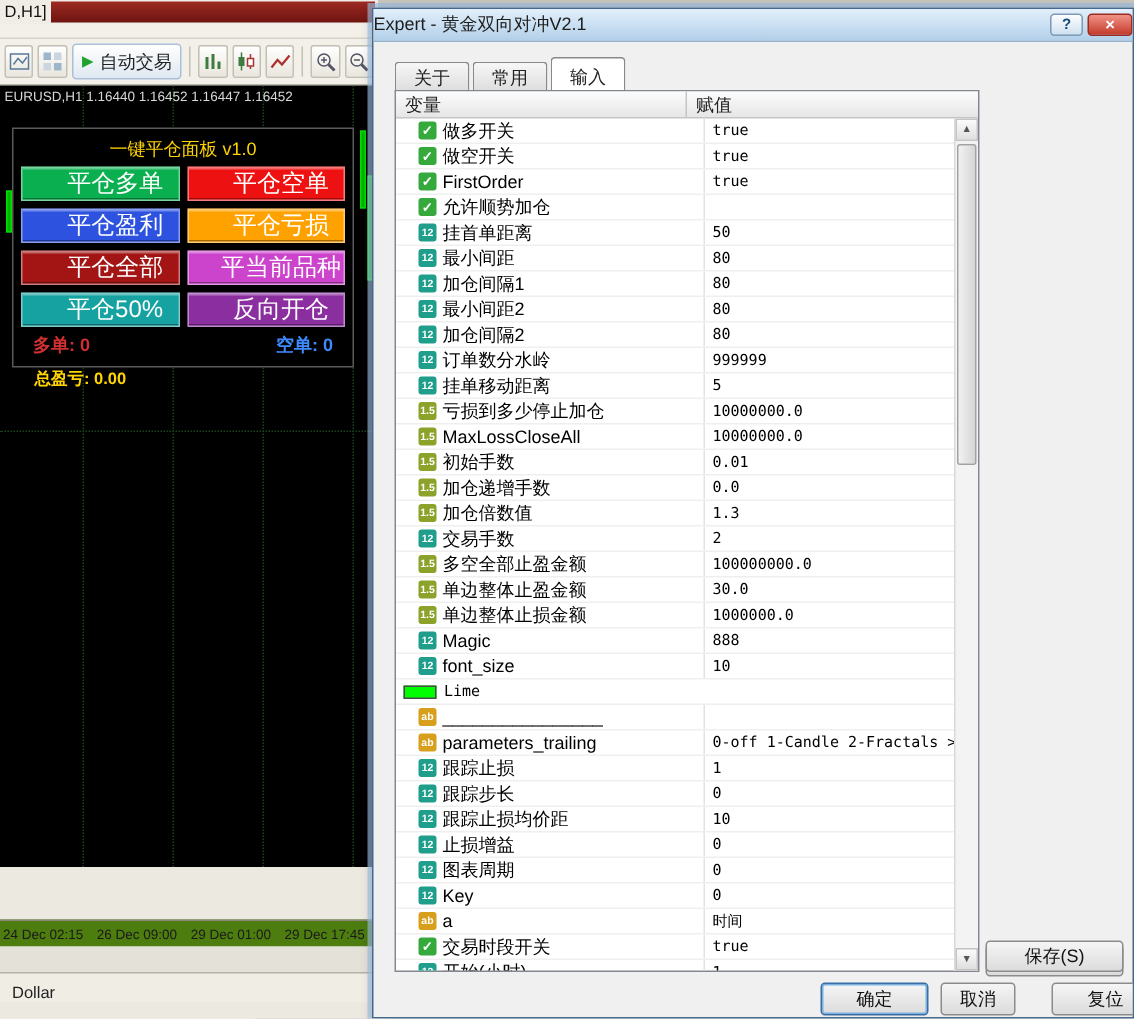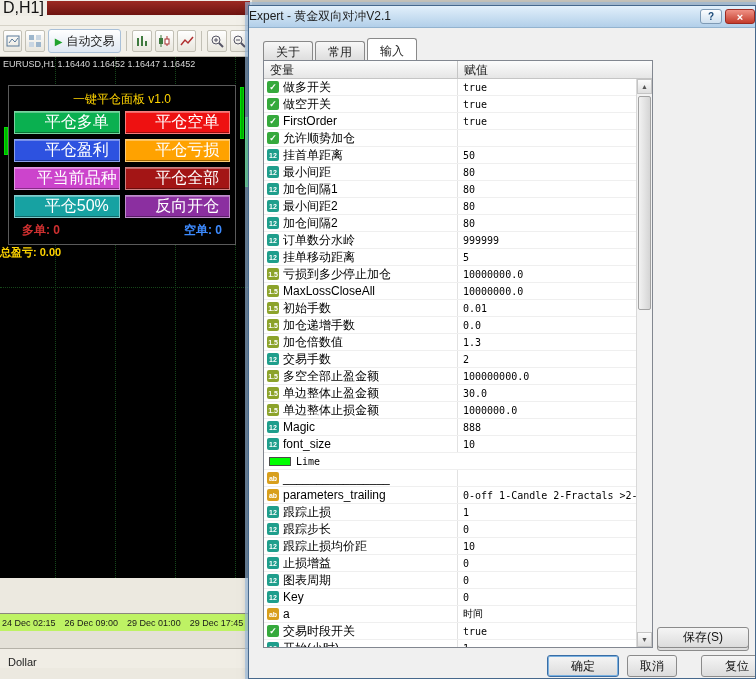--- a/index.html
+++ b/index.html
@@ -4,21 +4,21 @@
 <style>
   * { margin:0; padding:0; box-sizing:border-box; }
   html,body { width:756px; height:679px; overflow:hidden; }
   body { font-family:"Liberation Sans", sans-serif; background:#c9c6bd; position:relative; }
 
   #stage { position:absolute; left:0; top:0; width:756px; height:679px; overflow:hidden; }
 
   
   .chart-window { position:absolute; left:0; top:0; width:252px; height:679px; background:#ece9e0; }
   .win-title { position:absolute; left:0; top:0; width:252px; height:16px; background:#efede6; display:flex; align-items:center; }
-  .win-title .title-text { font-size:16px; color:#111; padding:0 3px; white-space:nowrap; }
+  .win-title .title-text { font-size:11px; color:#111; padding:0 3px; white-space:nowrap; }
   .win-title .title-red { flex:1; height:14px; background:linear-gradient(#9c2a22,#6e1410); margin-right:2px; }
   .menubar { position:absolute; left:0; top:16px; width:252px; height:10px; background:#f2f0e9; border-bottom:1px solid #d6d3c8; }
   .toolbar { position:absolute; left:0; top:26px; width:252px; height:31px; background:#f2f0e9; border-bottom:1px solid #b9b6ab; display:flex; align-items:center; gap:3px; padding:0 3px; }
   .tb-icon { width:22px; height:22px; border:1px solid #c2c0b5; border-radius:2px; background:linear-gradient(#ffffff,#e8e6dd); display:flex; align-items:center; justify-content:center; }
   .tb-sep { width:1px; height:20px; background:#c2c0b5; margin:0 2px; }
   .autotrade { height:24px; display:flex; align-items:center; gap:4px; padding:0 6px; border:1px solid #a9c0d8; border-radius:3px; background:linear-gradient(#ffffff,#dfe8f2); font-size:12px; color:#222; white-space:nowrap; }
   .play-glyph { color:#1fa32d; font-size:10px; }
 
   .chart { position:absolute; left:0; top:57px; width:252px; height:521px; background:#000; overflow:hidden; }
   .symbol-line { position:absolute; left:3px; top:2px; font-size:9px; color:#d8d8d8; white-space:nowrap; }
@@ -26,23 +26,23 @@
   .hgrid { position:absolute; left:0; right:0; height:0; border-top:1px dotted #16461a; }
   .candle { position:absolute; width:4px; background:#00b300; border:1px solid #00e000; }
 
   .panel { position:absolute; left:8px; top:28px; width:228px; background:#000; border:1px solid #5a5a5a; padding:3px 5px 4px 5px; }
   .panel-title { text-align:center; color:#ffd400; font-size:12px; padding:2px 0 3px 0; white-space:nowrap; }
   .panel-grid { display:grid; grid-template-columns:1fr 1fr; gap:5px; }
   .panel-btn { height:23px; display:flex; align-items:center; justify-content:center; color:#fff; font-size:16px; border:1px solid rgba(255,255,255,0.45); box-shadow:inset 0 1px 0 rgba(255,255,255,0.35), inset 0 -1px 0 rgba(0,0,0,0.35); white-space:nowrap; overflow:hidden; cursor:default;padding-left:20px; }
   .panel-stats { display:flex; justify-content:space-between; padding:4px 8px 1px 8px; font-size:12px; font-weight:bold; }
   .stat-long { color:#d03030; }
   .stat-short { color:#3d8bff; }
-  .pnl-label { position:absolute; left:0; top:188px; color:#ffd400; font-size:11px; font-weight:bold;text-align:center; }
-
-  .time-axis { position:absolute; left:0; top:613px; width:252px; height:18px; background:#bef264; border-top:1px solid #8a877d; display:flex; align-items:center; gap:9px; padding:0 2px; overflow:hidden; }
+  .pnl-label { position:absolute; left:23px; top:188px; color:#ffd400; font-size:11px; font-weight:bold;text-align:center; }
+
+  .time-axis { position:absolute; left:0; top:613px; width:252px; height:18px; background:#4d7c0f; border-top:1px solid #8a877d; display:flex; align-items:center; gap:9px; padding:0 2px; overflow:hidden; }
   .time-axis .tick { font-size:9px; color:#1a1a1a; white-space:nowrap; }
   .statusbar-gap { position:absolute; left:0; top:631px; width:252px; height:17px; background:#e4e1d8; }
   .status-bar { position:absolute; left:0; top:648px; width:252px; height:20px; background:#f0ede5; border-top:1px solid #b5b2a8; font-size:11px; color:#222; padding:7px 0 0 8px; }
 
   
   .dialog { position:absolute; left:248px; top:5px; width:508px; height:674px; background:#f0f0f0; border:1px solid #46688c; box-shadow:0 0 0 3px rgba(150,185,220,0.65), 3px 4px 10px rgba(0,0,0,0.5); overflow:hidden; z-index:5; }
   .dialog-titlebar { position:absolute; left:0; top:0; width:100%; height:22px; background:linear-gradient(#e2f0fb,#b2cfe9); border-bottom:1px solid #93b3cf; display:flex; align-items:center; padding:0 0; }
   .dlg-title { font-size:12px; color:#1d1d1d; white-space:nowrap; flex:1; overflow:hidden; }
   .help-btn { width:22px; height:15px; border:1px solid #7e9ab5; border-radius:3px; background:linear-gradient(#fdfeff,#cfe0ef); color:#1c4b79; font-size:10px; font-weight:bold; display:flex; align-items:center; justify-content:center; margin-right:3px; }
   .close-btn { width:30px; height:15px; border:1px solid #9b2a22; border-radius:3px; background:linear-gradient(#f09286,#c33b2b); color:#fff; font-size:11px; font-weight:bold; display:flex; align-items:center; justify-content:center; }
@@ -50,21 +50,21 @@
   .tabs { position:absolute; left:14px; top:33px; display:flex; align-items:flex-end; height:21px; z-index:2; }
   .tab { height:19px; padding:2px 12px 0 12px; font-size:12px; color:#222; background:linear-gradient(#f7f7f7,#dedede); border:1px solid #898989; border-bottom:none; border-radius:3px 3px 0 0; margin-right:2px; white-space:nowrap; }
   .tab.selected { height:22px; background:#fff; position:relative; z-index:3; padding-top:4px; }
 
   .param-table { position:absolute; left:14px; top:54px; width:390px; height:588px; background:#fff; border:1px solid #828790; }
   .table-header { display:flex; height:18px; background:linear-gradient(#fcfcfc,#e6e6e6); border-bottom:1px solid #c5c5c5; font-size:12px; color:#222; }
   .th-name { width:194px; border-right:1px solid #c5c5c5; padding:1px 6px; }
   .th-value { flex:1; padding:1px 6px; }
   .rows { position:absolute; left:0; top:18px; right:16px; bottom:0; overflow:hidden; }
   .row { height:17px; display:flex; border-bottom:1px solid #efefef; }
-  .cell-name { width:194px; border-right:1px solid #e2e2e2; display:flex; align-items:center; gap:4px; padding:0 3px; font-size:12px; color:#000; white-space:nowrap; overflow:hidden; }
+  .cell-name { width:194px; border-right:1px solid #e2e2e2; display:flex; align-items:center; gap:4px; padding:0 3px; font-size:12px; color:#000; white-space:nowrap; overflow:hidden;margin-left:12px; }
   .cell-value { flex:1; display:flex; align-items:center; padding:0 5px; font-family:"DejaVu Sans Mono", monospace; font-size:10px; color:#000; white-space:nowrap; overflow:hidden; }
 
   .pi { width:12px; height:12px; flex:0 0 12px; border-radius:2px; display:flex; align-items:center; justify-content:center; font-size:7px; font-weight:bold; color:#fff; }
   .pi-bool { background:#35a93c; }   .pi-bool::after { content:"✓"; font-size:9px; }
   .pi-int { background:#1f9e8c; }    .pi-int::after { content:"12"; }
   .pi-double { background:#8ca32b; } .pi-double::after { content:"1.5"; }
   .pi-string { background:#d89f1c; } .pi-string::after { content:"ab"; }
   .pi-color { background:linear-gradient(135deg,#d94040 0%,#d94040 34%,#3cb83c 34%,#3cb83c 67%,#3c62c8 67%); }
   .swatch { display:inline-block; width:22px; height:9px; border:1px solid #4a4a4a; margin-right:5px; flex:0 0 22px; }
 
@@ -167,22 +167,22 @@
 
       <div class="symbol-line">EURUSD,H1  1.16440 1.16452 1.16447 1.16452</div>
 
       <div class="panel">
         <div class="panel-title">一键平仓面板 v1.0</div>
         <div class="panel-grid">
             <div class="panel-btn" style="background: rgb(10, 176, 80);">平仓多单</div>
             <div class="panel-btn" style="background: rgb(238, 17, 17);">平仓空单</div>
             <div class="panel-btn" style="background: rgb(45, 82, 224);">平仓盈利</div>
             <div class="panel-btn" style="background: rgb(255, 162, 0);">平仓亏损</div>
+            <div class="panel-btn" style="background: rgb(163, 21, 21);">平仓全部</div>
             <div class="panel-btn" style="background: rgb(204, 68, 204);">平当前品种</div>
-            <div class="panel-btn" style="background: rgb(163, 21, 21);">平仓全部</div>
             <div class="panel-btn" style="background: rgb(23, 162, 162);">平仓50%</div>
             <div class="panel-btn" style="background: rgb(139, 47, 160);">反向开仓</div>
           </div>
         <div class="panel-stats">
           <span class="stat-long">多单: 0</span>
           <span class="stat-short">空单: 0</span>
         </div>
       </div>
 
       <div class="pnl-label">总盈亏: 0.00</div>

